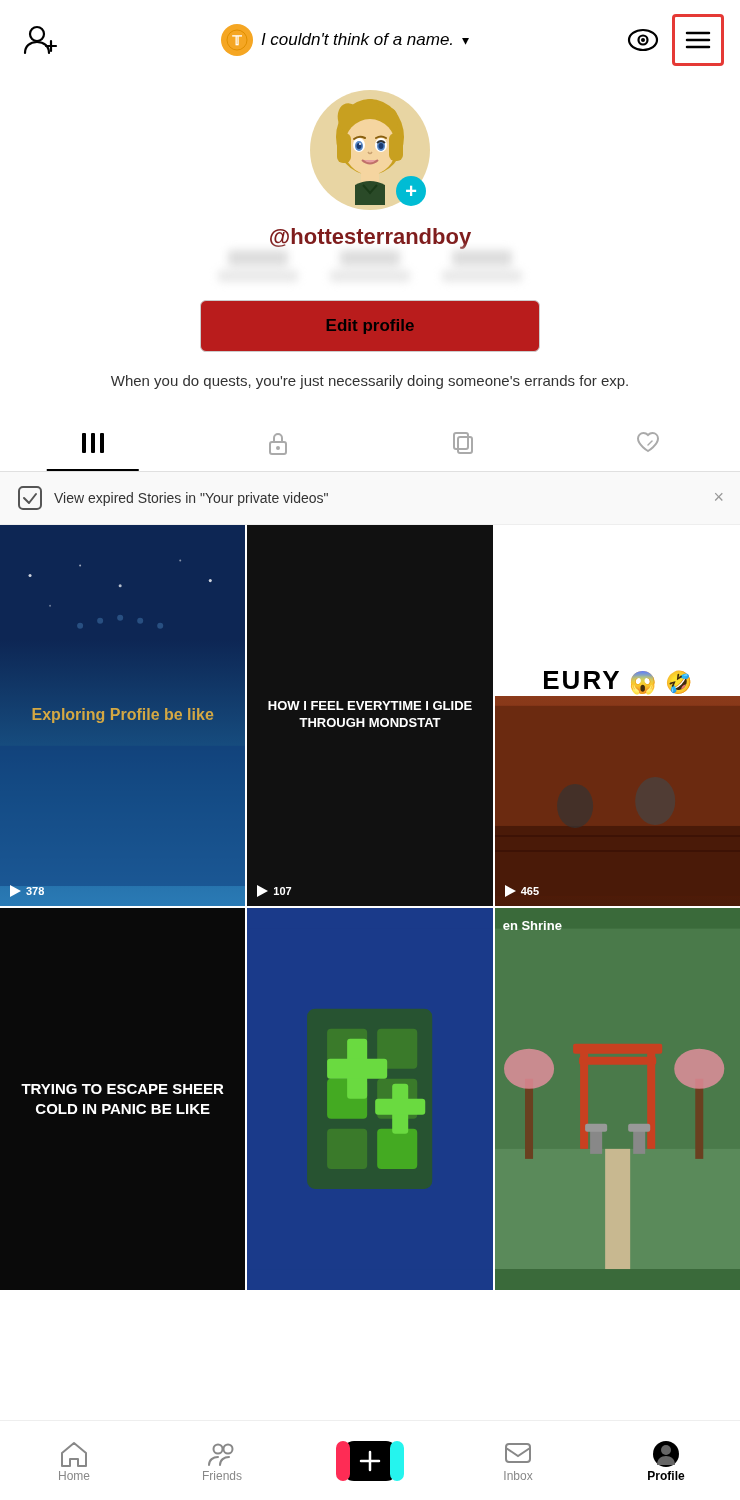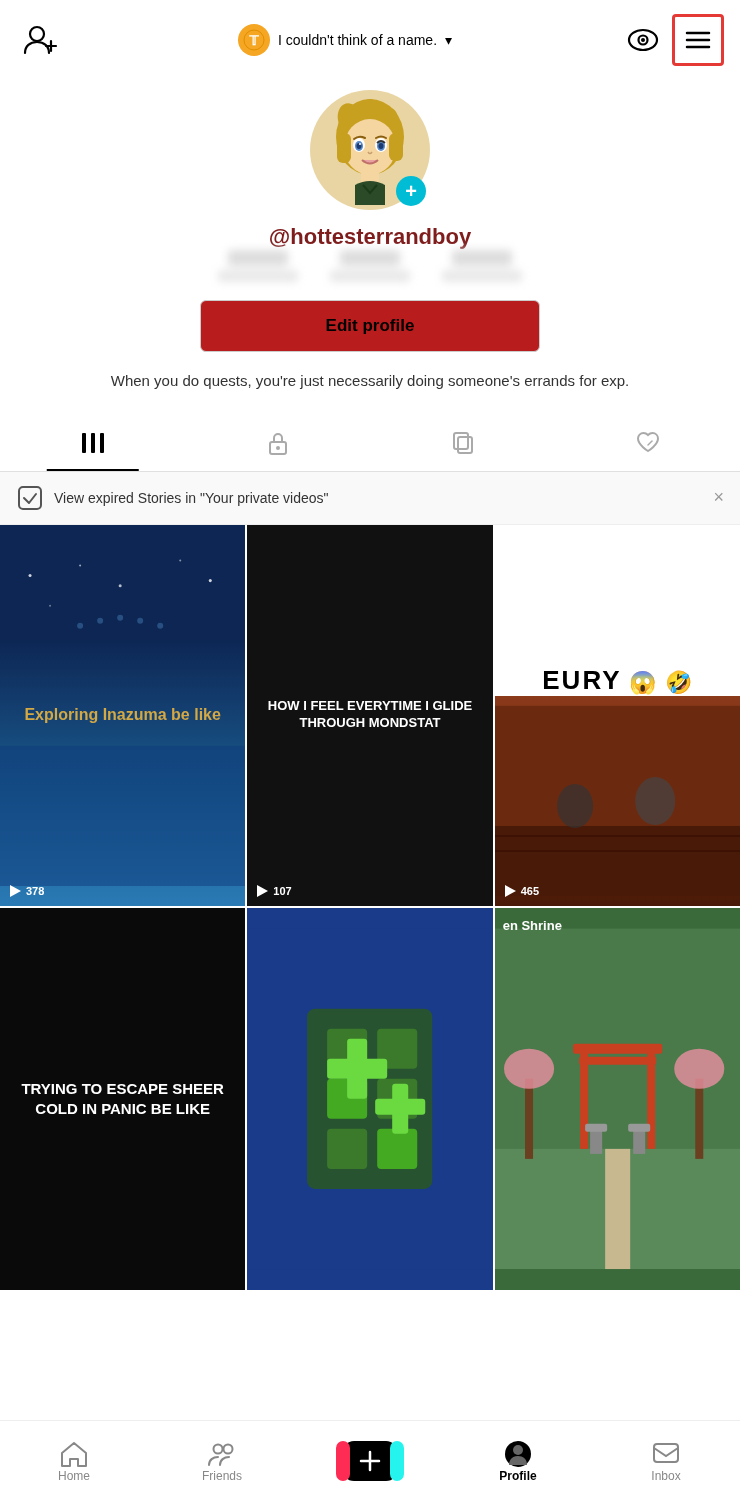--- a/index.html
+++ b/index.html
@@ -44,23 +44,24 @@
       width: 32px;
       height: 32px;
       background: #f5a623;
       border-radius: 50%;
       display: flex;
       align-items: center;
       justify-content: center;
       font-size: 18px;
     }
     .account-name {
-      font-size: 14px;
+      font-size: 17px;
       font-weight: 500;
       color: #000;
+      font-style: italic;
     }
     .chevron-down {
       font-size: 14px;
       color: #000;
     }
     .top-nav-right {
       display: flex;
       align-items: center;
       gap: 12px;
     }
@@ -531,21 +532,21 @@
 
           <circle cx="80" cy="80" r="3" fill="#3a6aa0" opacity="0.6"></circle>
           <circle cx="100" cy="75" r="3" fill="#3a6aa0" opacity="0.6"></circle>
           <circle cx="120" cy="72" r="3" fill="#3a6aa0" opacity="0.6"></circle>
           <circle cx="140" cy="75" r="3" fill="#3a6aa0" opacity="0.6"></circle>
           <circle cx="160" cy="80" r="3" fill="#3a6aa0" opacity="0.6"></circle>
 
           <rect x="0" y="200" width="245" height="140" fill="#0d3a7a" opacity="0.5"></rect>
         </svg>
       </div>
-      <div class="video-overlay-text" style="color:#d4a843; font-size:16px; font-weight:700; text-align:center;">Exploring Inazuma be like</div>
+      <div class="video-overlay-text" style="color:#d4a843; font-size:16px; font-weight:700; text-align:center;">Exploring Profile be like</div>
       <div class="video-play-count">
         <svg width="14" height="14" viewBox="0 0 14 14">
             <polygon points="2,1 13,7 2,13" fill="#fff"></polygon>
           </svg>
         <span>378</span>
       </div>
     </div>
 
     <div class="video-cell cell-2">
       <div class="video-overlay-text white" style="color:#fff; font-size:13px; font-weight:700; text-align:center;">HOW I FEEL EVERYTIME I GLIDE THROUGH MONDSTAT</div>
@@ -665,28 +666,28 @@
       <svg width="26" height="26" viewBox="0 0 26 26">
         <line x1="13" y1="4" x2="13" y2="22" stroke="#fff" stroke-width="2.5" stroke-linecap="round"></line>
         <line x1="4" y1="13" x2="22" y2="13" stroke="#fff" stroke-width="2.5" stroke-linecap="round"></line>
       </svg>
     </div>
     <span class="nav-label"></span>
   </div>
 
   <div class="nav-item">
     <svg width="30" height="30" viewBox="0 0 30 30" fill="none">
+      <rect x="3" y="5" width="24" height="18" rx="3" stroke="#888" stroke-width="2" fill="none"></rect>
+      <path d="M3 9 L15 17 L27 9" stroke="#888" stroke-width="2" fill="none"></path>
+    </svg>
+    <span class="nav-label">Inbox</span>
+  </div>
+
+  <div class="nav-item">
+    <svg width="30" height="30" viewBox="0 0 30 30" fill="none">
       <circle cx="15" cy="15" r="13" fill="#000"></circle>
       <circle cx="15" cy="11" r="5" fill="#666"></circle>
       <path d="M6 26c0-6 4-9 9-9s9 3 9 9" fill="#666"></path>
     </svg>
     <span class="nav-label active">Profile</span>
   </div>
 
-  <div class="nav-item">
-    <svg width="30" height="30" viewBox="0 0 30 30" fill="none">
-      <rect x="3" y="5" width="24" height="18" rx="3" stroke="#888" stroke-width="2" fill="none"></rect>
-      <path d="M3 9 L15 17 L27 9" stroke="#888" stroke-width="2" fill="none"></path>
-    </svg>
-    <span class="nav-label">Inbox</span>
-  </div>
-
 </div>
 
 </body></html>

